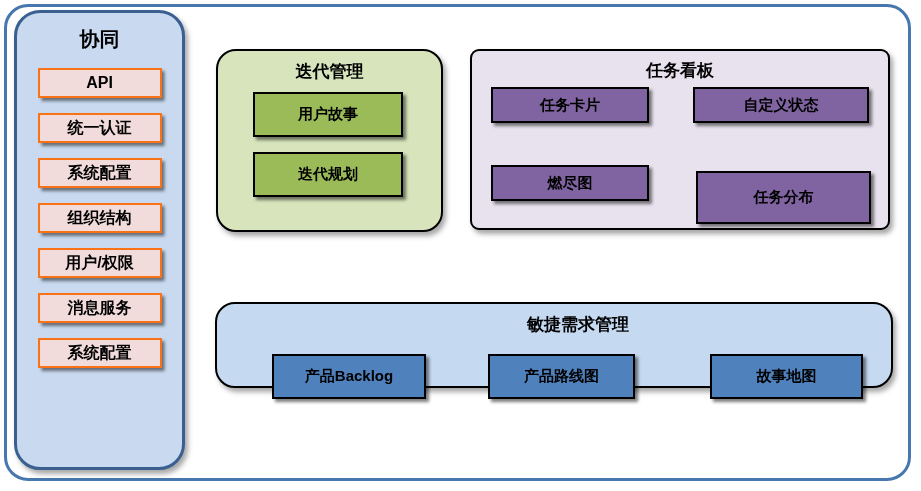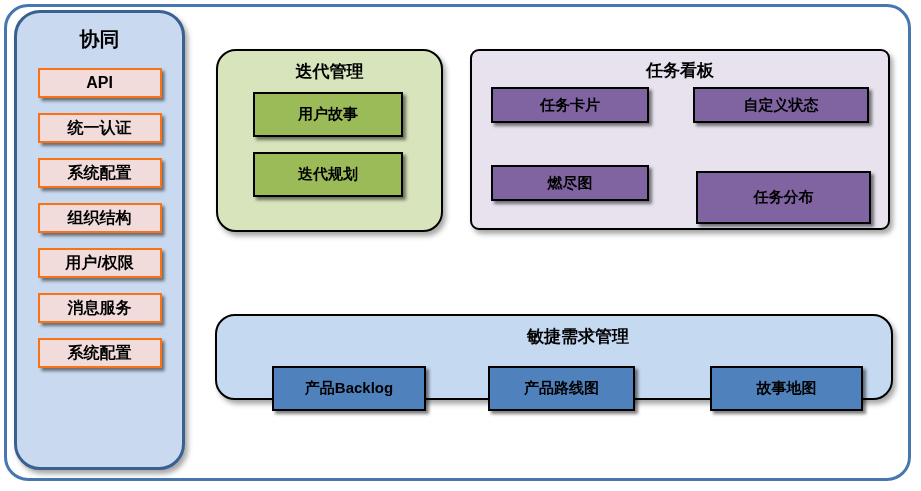--- a/index.html
+++ b/index.html
@@ -70,21 +70,21 @@
     border-radius:9px;
   }
   .panel-kanban .panel-title{margin-top:8px;}
   .panel-kanban .box{background:var(--kanban-item-bg,#8064a2);height:36px;}
   .panel-kanban .box:nth-of-type(1){left:19px;top:36px;width:158px;}
   .panel-kanban .box:nth-of-type(2){left:221px;top:36px;width:176px;}
   .panel-kanban .box:nth-of-type(3){left:19px;top:114px;width:158px;}
   .panel-kanban .box:nth-of-type(4){left:224px;top:120px;width:175px;height:53px;}
   
   .panel-requirements{
-    left:215px;top:314px;width:678px;height:86px;
+    left:215px;top:302px;width:678px;height:86px;
     background:var(--requirements-bg,#c5d9f1);
     padding-left:48px;
   }
   .panel-requirements .panel-title{margin-top:9px;}
   .panel-requirements .box{background:var(--requirements-item-bg,#4f81bd);height:45px;top:50px;}
   .panel-requirements .box:nth-of-type(1){left:55px;width:154px;}
   .panel-requirements .box:nth-of-type(2){left:271px;width:147px;}
   .panel-requirements .box:nth-of-type(3){left:493px;width:153px;}
 </style>
 </head>

